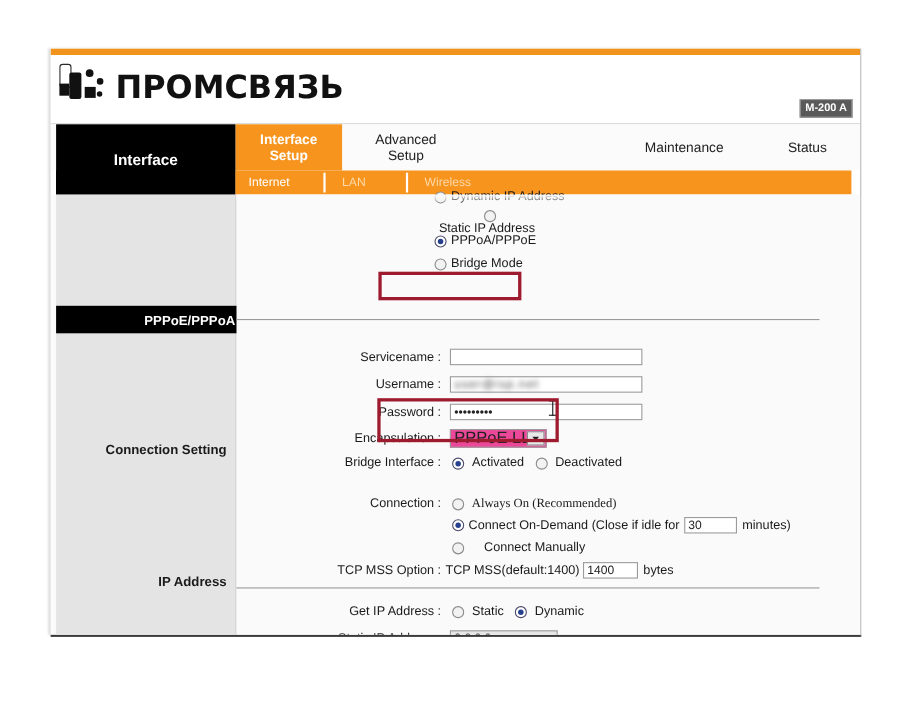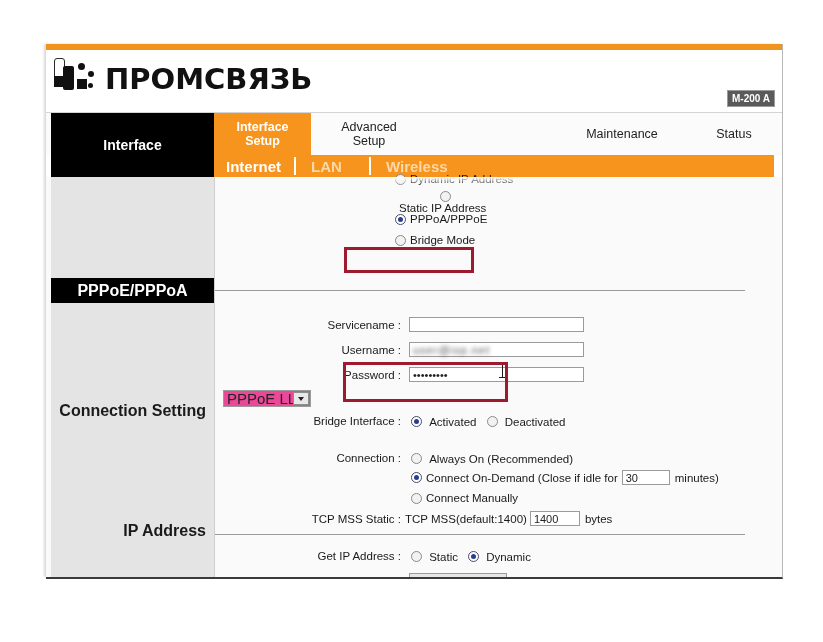--- a/index.html
+++ b/index.html
@@ -177,22 +177,22 @@
     width: 163px;
     height: 22px;
     background: #000000;
   }
   .subnav-item {
     position: absolute;
     top: 0;
     height: 22px;
     display: flex;
     align-items: center;
-    font-size: 15px;
-    font-weight: 700;
+    font-size: 11px;
+    font-weight: 400;
     color: #ffffff;
   }
   .subnav-item.inactive { color: #fdd9a8; }
   .sub-0 { left: 12px; }
   .sub-1 { left: 97px; }
   .sub-2 { left: 172px; }
   .subnav-div {
     position: absolute;
     top: 2px;
     width: 2px;
@@ -218,25 +218,26 @@
     top: 0;
     width: 163px;
     height: 400px;
     background: #e4e4e4;
     border-right: 1px solid #cfcfcf;
   }
 
   .side-label {
     position: absolute;
     right: 8px;
-    font-size: 16px;
+    font-size: 12px;
     font-weight: 700;
     color: #1a1a1a;
     text-align: right;
     white-space: nowrap;
+    padding-left: 40px;
   }
   .side-label.black-band {
     left: 0;
     right: auto;
     width: 163px;
     height: 25px;
     background: #000000;
     color: #ffffff;
     display: flex;
     align-items: center;
@@ -521,62 +522,63 @@
 
         <div class="row" style="left:0px; top:190px;">
           <span class="lbl" style="width:186px;">Password :</span>
           <span class="txt" style="width:175px; margin-left:8px;">
             <span>•••••••••</span>
           </span>
         </div>
         <div class="ibeam" style="left:284px; top:187px;"></div>
 
         <div class="row" style="left:0px; top:213px;">
+          <span class="lbl" style="width:186px;">Encapsulation :</span>
           <span class="select" style="margin-left:8px;">
             <span>PPPoE LLC</span>
             <span class="arrow-btn"></span>
           </span>
         </div>
 
         <div class="row" style="left:0px; top:238px;">
           <span class="lbl" style="width:186px;">Bridge Interface :</span>
           <span style="margin-left:10px;">
             <span class="radio checked"></span>
             <span class="radio-label">Activated</span>
           </span>
           <span>
             <span class="radio"></span>
             <span class="radio-label">Deactivated</span>
           </span>
         </div>
 
         <div class="row" style="left:0px; top:275px;">
           <span class="lbl" style="width:186px;">Connection :</span>
-          <span style="margin-left:10px;">
+          <span style="margin-left:10px;font-family:Liberation Serif, serif;">
             <span class="radio"></span>
             <span class="radio-label">Always On (Recommended)</span>
           </span>
         </div>
 
         <div class="row" style="left:196px; top:293px;">
           <span class="radio checked"></span>
           <span class="radio-label" style="margin-right:4px;">Connect On-Demand (Close if idle for</span>
           <span class="txt" style="width:48px;">
             <span>30</span>
           </span>
           <span style="margin-left:5px;">minutes)</span>
         </div>
 
-        <div class="row" style="left:196px; top:315px;">
+        <div class="row" style="left:196px; top:315px;gap:14px;">
           <span class="radio"></span>
           <span class="radio-label">Connect Manually</span>
         </div>
 
         <div class="row" style="left:0px; top:334px;">
-          <span class="lbl" style="width:186px;">TCP MSS Static :</span>
+          <span class="lbl" style="width:186px;">TCP MSS Option :</span>
           <span style="margin-left:4px;">TCP MSS(default:1400)</span>
           <span class="txt" style="width:50px; margin-left:3px;">
             <span>1400</span>
           </span>
           <span style="margin-left:5px;">bytes</span>
         </div>
 
         <div class="sep-line" style="top:357px;"></div>
 
         <div class="row" style="left:0px; top:373px;">

